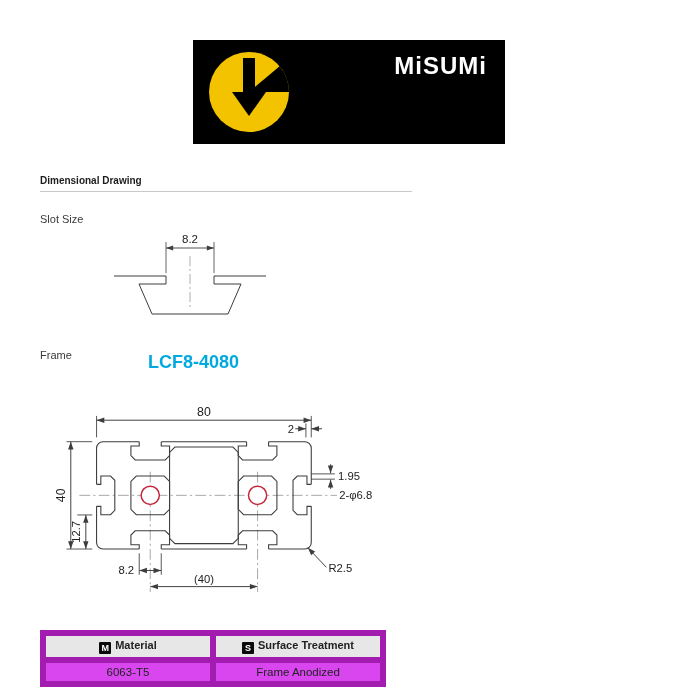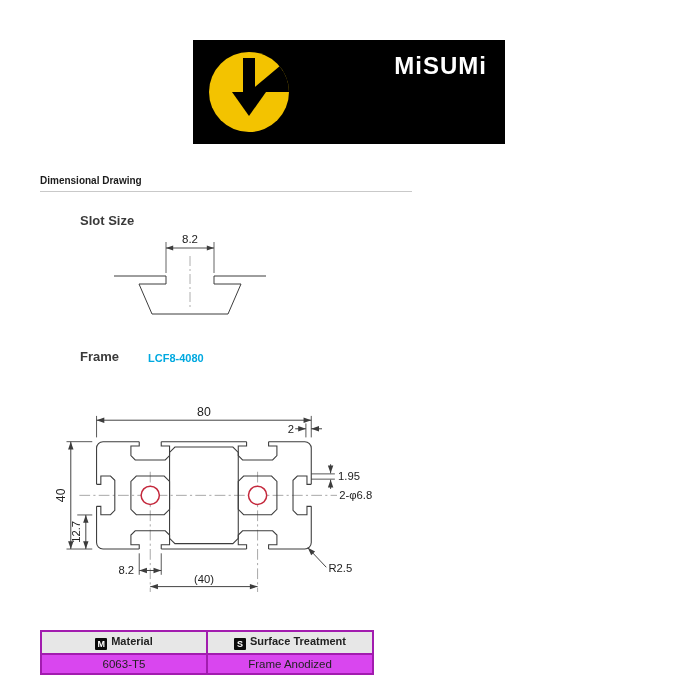--- a/index.html
+++ b/index.html
@@ -8,39 +8,39 @@
 
   
   .banner{position:absolute;left:193px;top:40px;width:312px;height:104px;background:#000;}
   .banner .glogo{position:absolute;left:12px;top:8px;}
   .brand{position:absolute;right:18px;top:12px;font-size:24px;font-weight:800;color:#fff;letter-spacing:1px;}
   .wordmark{position:absolute;left:92px;top:38px;font-size:46px;font-weight:800;color:#fff;letter-spacing:1px;}
 
   
   .sec-title{position:absolute;left:40px;top:165px;font-size:10px;font-weight:bold;color:#1c1c1c;margin-top:10px;}
   .rule{position:absolute;left:40px;top:191px;width:372px;height:1px;background:#c9c9c9;}
-  .sub-label{position:absolute;font-size:13px;font-weight:bold;color:#3a3a3a;margin-left:40px;}
+  .sub-label{position:absolute;font-size:11px;font-weight:normal;color:#3a3a3a;}
   .slot-label{left:40px;top:213px;}
   .frame-label{left:40px;top:349px;}
-  .part-number{position:absolute;left:148px;top:352px;font-size:11px;font-weight:bold;
+  .part-number{position:absolute;left:148px;top:352px;font-size:18px;font-weight:bold;
                color:#00a9e0;text-decoration:none;cursor:pointer;}
 
   
   .slot-svg{position:absolute;left:104px;top:226px;}
   .frame-svg{position:absolute;left:30px;top:390px;}
   .ln{stroke:#3d3d3d;stroke-width:1;fill:none;}
   .thin{stroke:#3d3d3d;stroke-width:0.8;fill:none;}
   .cl{stroke:#999;stroke-width:0.8;fill:none;stroke-dasharray:10 3 2 3;}
   .dim{stroke:#3d3d3d;stroke-width:0.9;fill:none;}
   .hole{stroke:#c4283c;stroke-width:1.4;fill:#fff;}
   text{fill:#222;font-family:"Liberation Sans",sans-serif;}
 
   
   .spec{position:absolute;left:40px;top:630px;border-collapse:collapse;font-size:11px;}
-  .spec th,.spec td{border:2px solid #a21caf;width:160px;text-align:center;padding:3px 2px;}
+  .spec th,.spec td{border:6px solid #a21caf;width:160px;text-align:center;padding:3px 2px;}
   .spec th{background:#e7e7e7;font-weight:600;color:#222;}
   .spec td{background:#d946ef;color:#222;font-size:11.5px;}
   .chip{display:inline-block;width:12px;height:12px;background:#0b0b0b;color:#fff;
         font-size:9px;font-weight:bold;line-height:12px;text-align:center;margin-right:4px;
         vertical-align:-2px;border-radius:1px;}
 </style>
 </head>
 <body>
 
 <div class="page">

